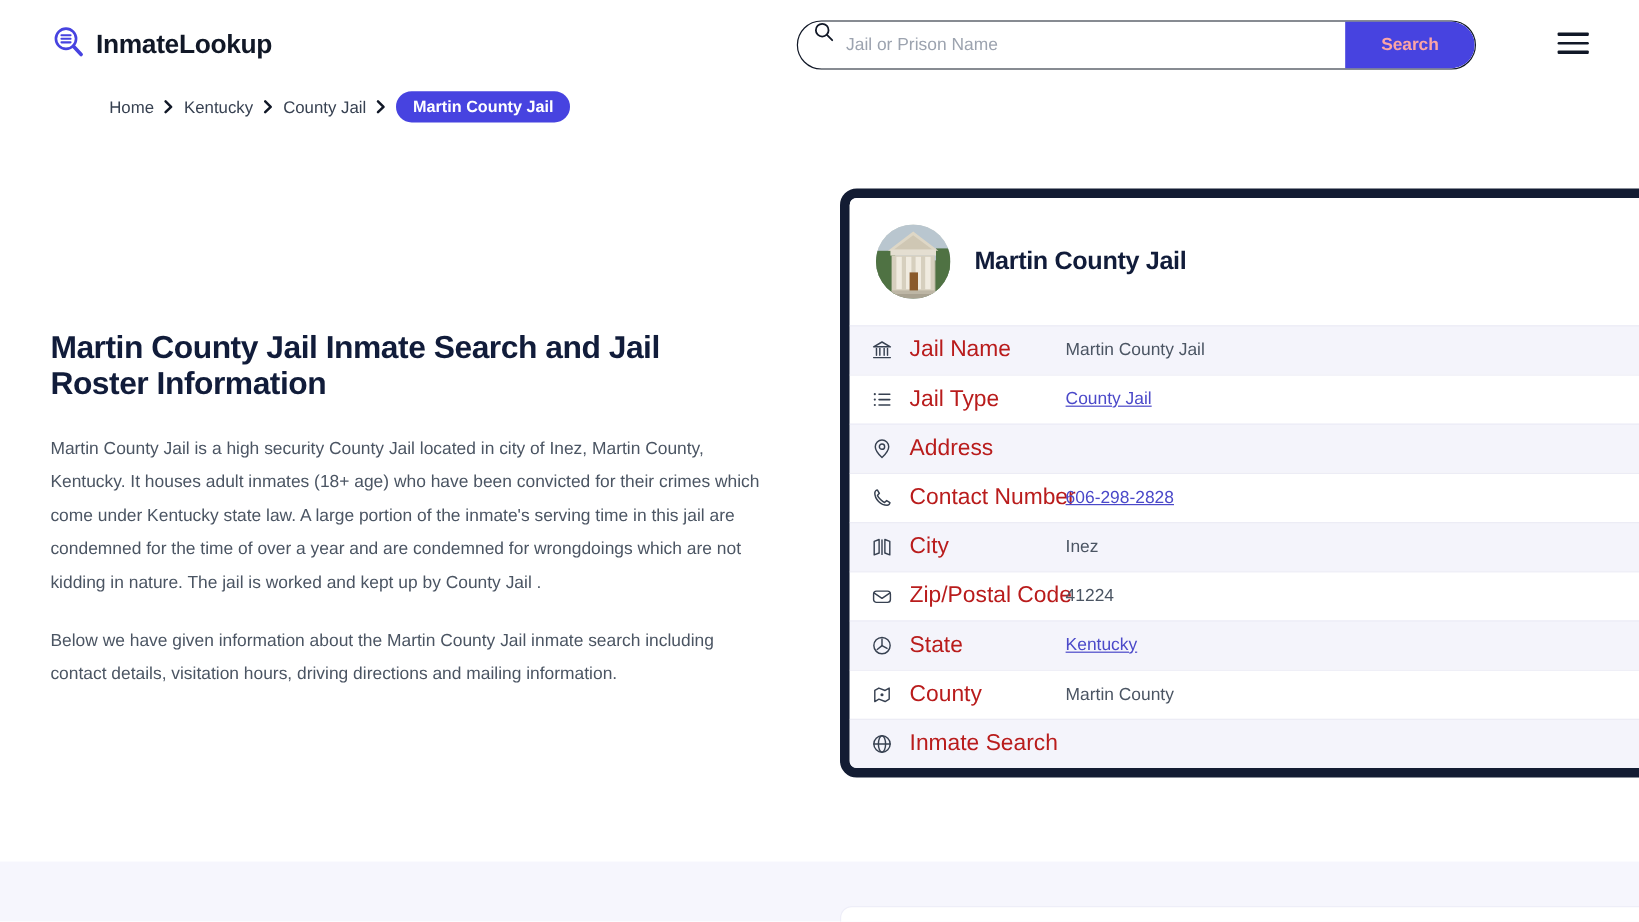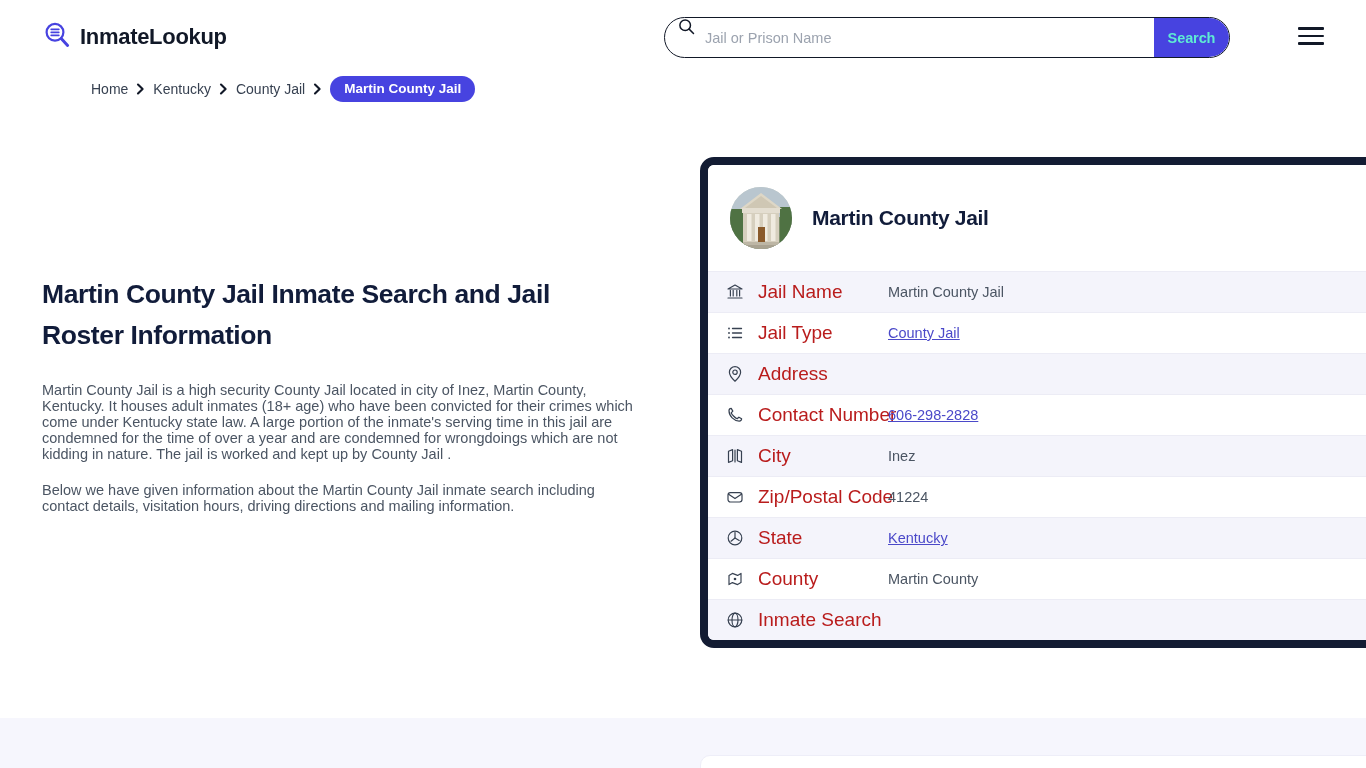--- a/index.html
+++ b/index.html
@@ -77,24 +77,24 @@
     font-family: "Liberation Sans", sans-serif;
     font-size: 14.5px;
     color: #374151;
     padding: 0 10px;
     height: 100%;
   }
   .search-input::placeholder { color: #9ca3af; }
   .search-btn {
     flex: 0 0 auto;
     height: 100%;
-    width: 75px;
+    width: 108px;
     border: none;
     background: #4743e0;
-    color: #5eead4;
+    color: #fca5a5;
     font-family: "Liberation Sans", sans-serif;
     font-size: 14.5px;
     font-weight: 700;
     cursor: pointer;
     border-radius: 0 20px 20px 0;
     letter-spacing: -0.1px;
   }
 
   .hamburger {
     position: absolute;
@@ -151,29 +151,29 @@
 
   
   .left-col {
     position: absolute;
     left: 42px;
     top: 274px;
     width: 596px;
   }
   .page-title {
     font-size: 26.5px;
-    line-height: 41px;
+    line-height: 30px;
     font-weight: 700;
     color: #111c3a;
     letter-spacing: -0.4px;
     margin-bottom: 26px;
   }
   .body-para {
     font-size: 14.5px;
-    line-height: 16px;
+    line-height: 28px;
     color: #4b5563;
     margin-bottom: 20px;
   }
 
   
   .info-card {
     position: absolute;
     left: 700px;
     top: 157px;
     width: 700px;

